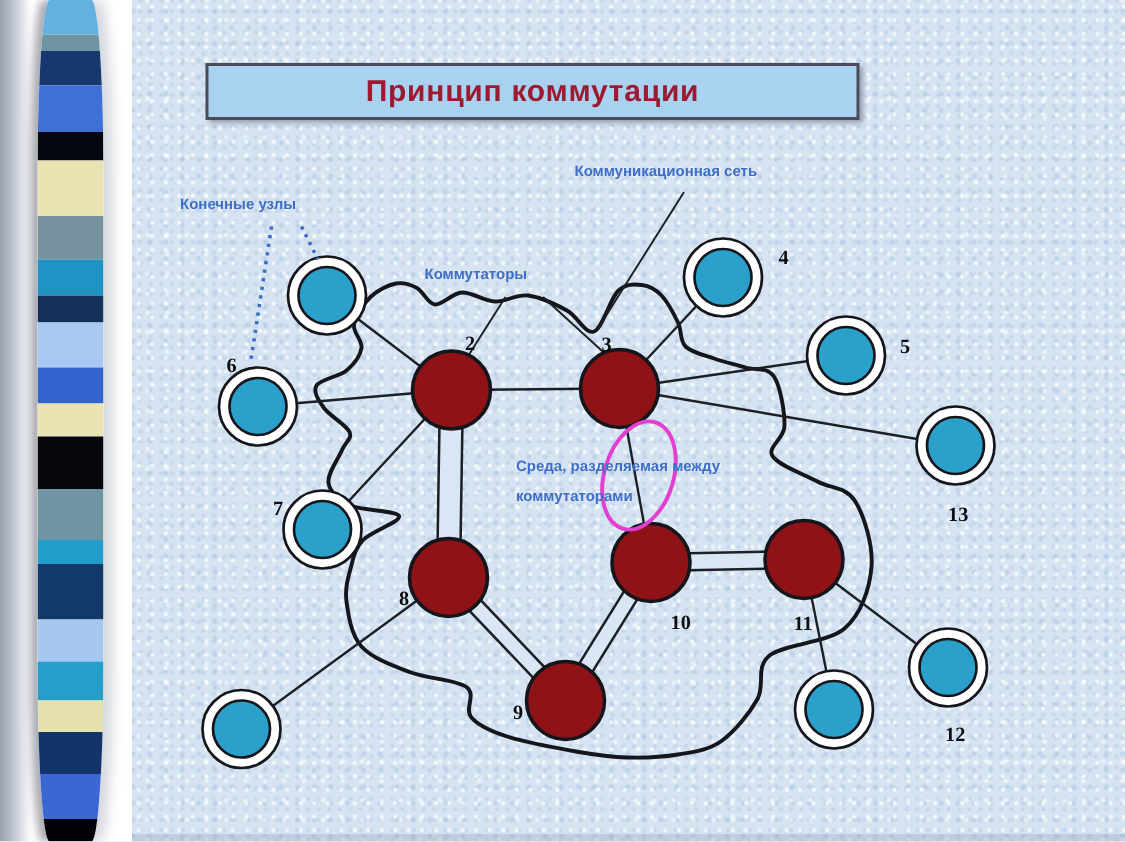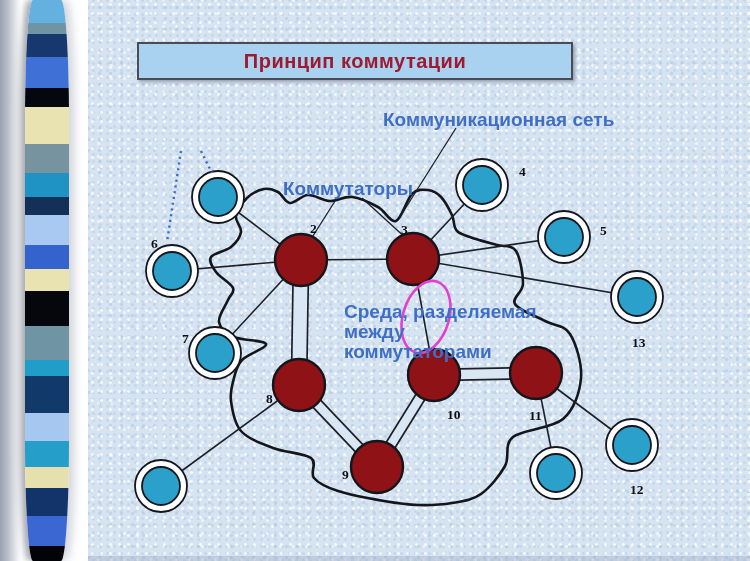--- a/index.html
+++ b/index.html
@@ -28,21 +28,21 @@
     background:rgba(148,163,185,.35);}
 
   .title-box{position:absolute;left:137px;top:42px;width:436px;height:38px;
     background:#a9d2f0;border:2px solid #4b4b57;box-sizing:border-box;
     box-shadow:2px 2px 3px rgba(80,80,95,.45);
     display:flex;align-items:center;justify-content:center;}
   .title-box span{font-size:20px;font-weight:bold;color:#9c1b30;letter-spacing:.5px;}
 
   svg.diagram{position:absolute;left:0;top:0;width:750px;height:561px;}
 
-  .lbl{position:absolute;font-weight:bold;color:#3e6ec5;font-size:19px;white-space:nowrap;}
+  .lbl{position:absolute;font-weight:bold;color:#3e6ec5;font-size:10px;white-space:nowrap;}
   .lbl-end-nodes{left:120px;top:131px;}
   .lbl-network{left:383px;top:109px;}
   .lbl-switches{left:283px;top:178px;}
   .lbl-shared{left:344px;top:302px;line-height:20px;white-space:normal;width:220px;}
 </style>
 </head>
 <body>
 
 <div class="stage">
   <div class="stripe-shadow"></div>
@@ -136,19 +136,20 @@
       <text x="632" y="347" fill="#0d0d12" font-size="13.5" font-weight="bold" font-family="&quot;Liberation Serif&quot;, serif">13</text>
       <line x1="181" y1="151" x2="167" y2="242" stroke="#3e6ec5" stroke-width="2.4" stroke-dasharray="2.2 3.6"></line>
       <line x1="201" y1="151" x2="212" y2="173" stroke="#3e6ec5" stroke-width="2.4" stroke-dasharray="2.2 3.6"></line>
       <ellipse cx="426" cy="317" rx="23" ry="37" fill="none" stroke="#e33fd1" stroke-width="2.6" transform="rotate(17 426 317)"></ellipse>
     </svg>
 
   <div class="title-box">
     <span>Принцип коммутации</span>
   </div>
 
+  <div class="lbl lbl-end-nodes">Конечные узлы</div>
   <div class="lbl lbl-network">Коммуникационная сеть</div>
   <div class="lbl lbl-switches">Коммутаторы</div>
   <div class="lbl lbl-shared">
     <div>Среда, разделяемая между</div>
     <div>коммутаторами</div>
   </div>
 </div>
 
 </body></html>

